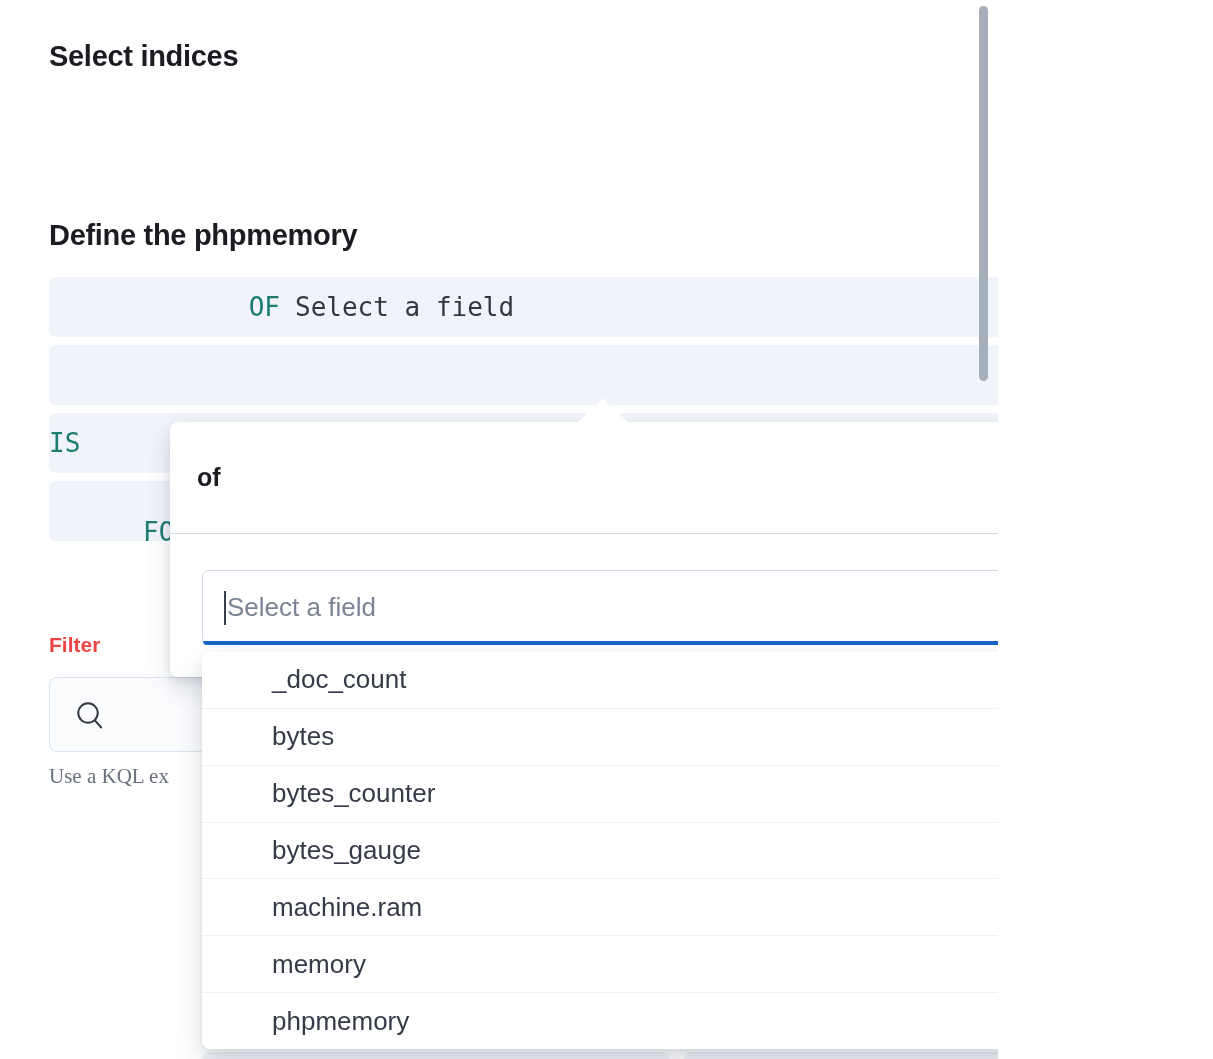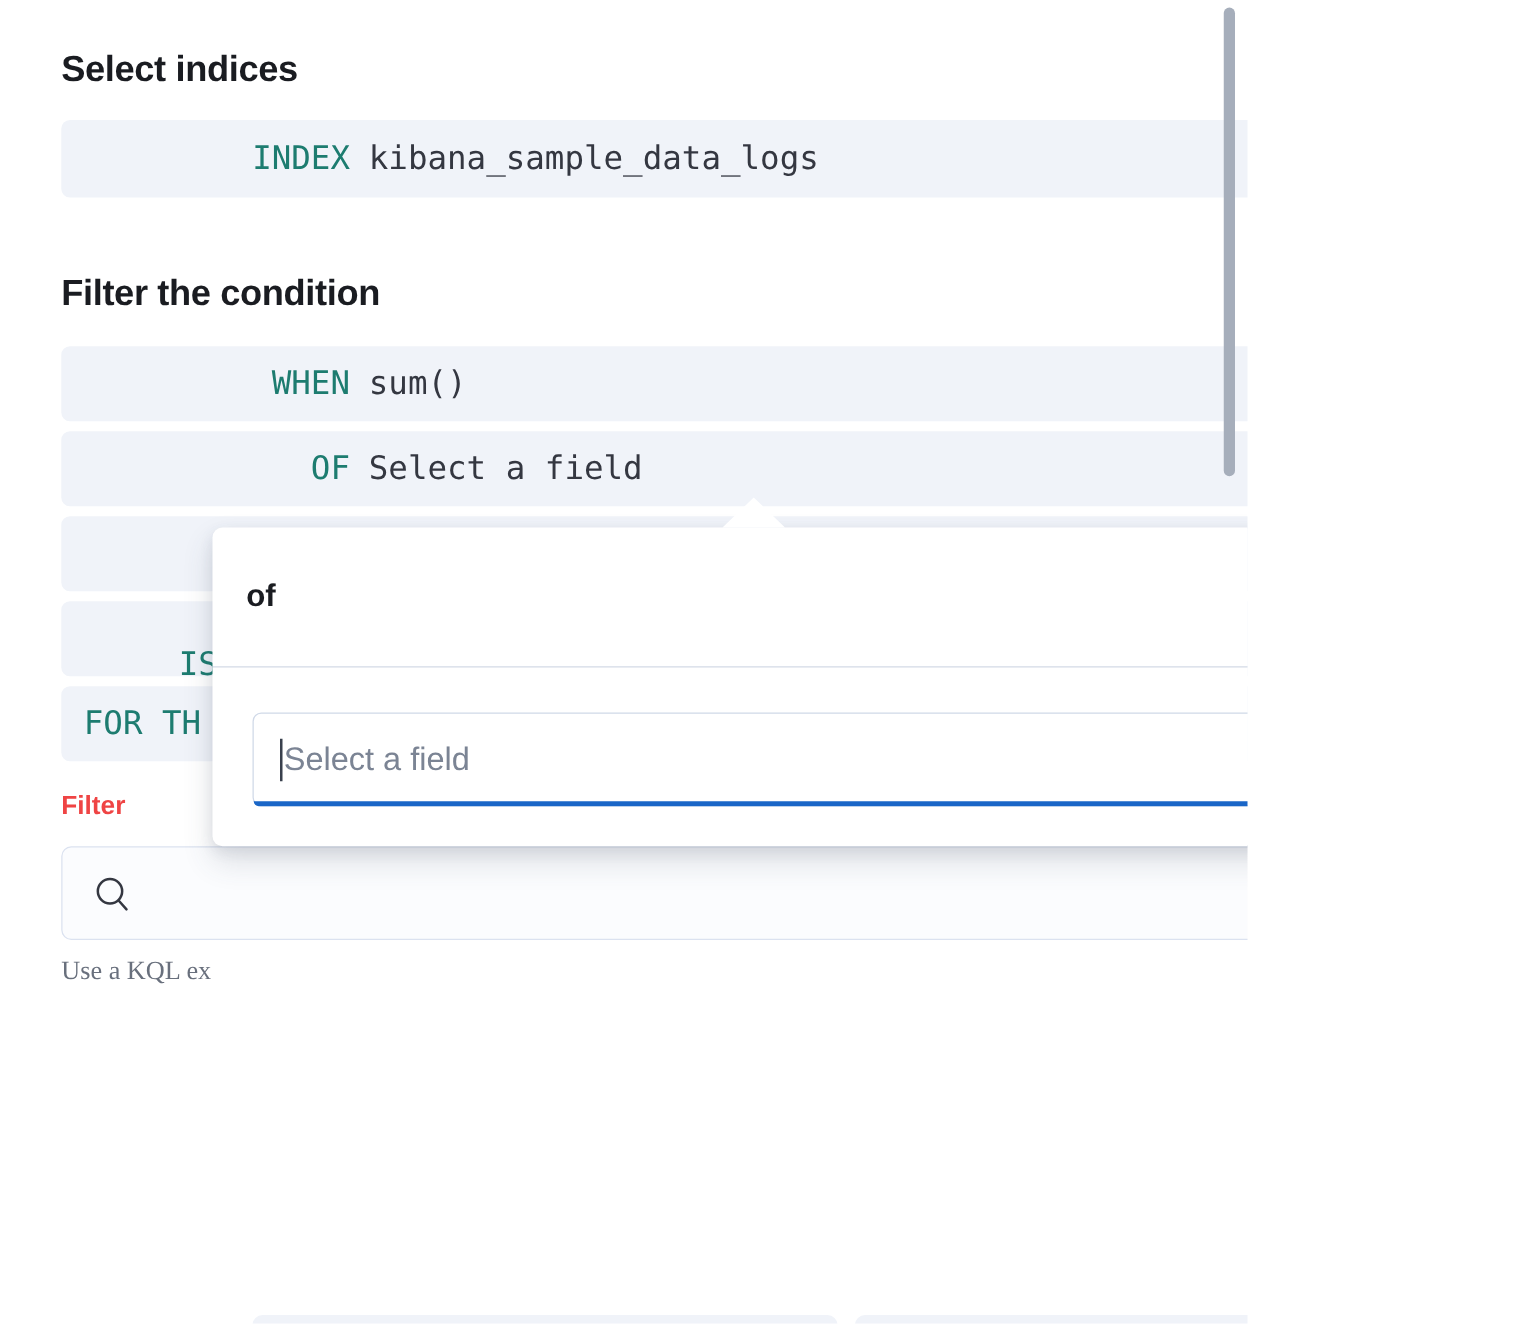--- a/index.html
+++ b/index.html
@@ -97,32 +97,24 @@
   }
   svg { display:block; }
 </style>
 </head>
 <body>
 
 <div class="page">
 
   <h2 class="section-title" id="indices-title">Select indices</h2>
 
-  <div class="expr-box" id="index-box">
-    <span class="expr-key key-col">INDEX</span>
-    <span class="expr-val">kibana_sample_data_logs</span>
-  </div>
-
-  <h2 class="section-title" id="condition-title">Filter the condition</h2>
+
+  <h2 class="section-title" id="condition-title">Define the phpmemory</h2>
 
   <div id="condition-rows">
-  <div class="expr-box expr-row">
-    <span class="expr-key key-col">WHEN</span>
-    <span class="expr-val">sum()</span>
-  </div>
 
   <div class="expr-box expr-row">
     <span class="expr-key key-col">OF</span>
     <span class="expr-val">Select a field</span>
 
   <span class="warn-wrap">
     <svg width="31" height="29" viewBox="0 0 24 22" fill="none">
       <path d="M10.7 2.1 L1.6 18.3 c-0.55 1 0.15 2.2 1.3 2.2 h18.2 c1.15 0 1.85-1.2 1.3-2.2 L13.3 2.1 c-0.57-1-2.03-1-2.6 0 Z" stroke="#b8261e" stroke-width="1.7" stroke-linejoin="round"></path>
       <line x1="12" y1="8" x2="12" y2="13" stroke="#b8261e" stroke-width="1.9" stroke-linecap="round"></line>
       <circle cx="12" cy="16.4" r="1.15" fill="#b8261e"></circle>
@@ -179,15 +171,30 @@
       <span class="caret"></span>
       <span class="combo-placeholder">Select a field</span>
       <span class="combo-chevron">
         <svg width="27" height="27" viewBox="0 0 24 24" fill="none">
           <polyline points="5,8.5 12,15.5 19,8.5" stroke="#343741" stroke-width="2.1" stroke-linecap="round" stroke-linejoin="round"></polyline>
         </svg>
       </span>
     </div>
   </div>
 
+  <div id="field-options-panel">
+  <div class="option">_doc_count</div>
+
+  <div class="option">bytes</div>
+
+  <div class="option">bytes_counter</div>
+
+  <div class="option">bytes_gauge</div>
+
+  <div class="option">machine.ram</div>
+
+  <div class="option">memory</div>
+
+  <div class="option">phpmemory</div>
+</div>
   <div id="options-scrollbar"></div>
 
 </div>
 
 </body></html>

